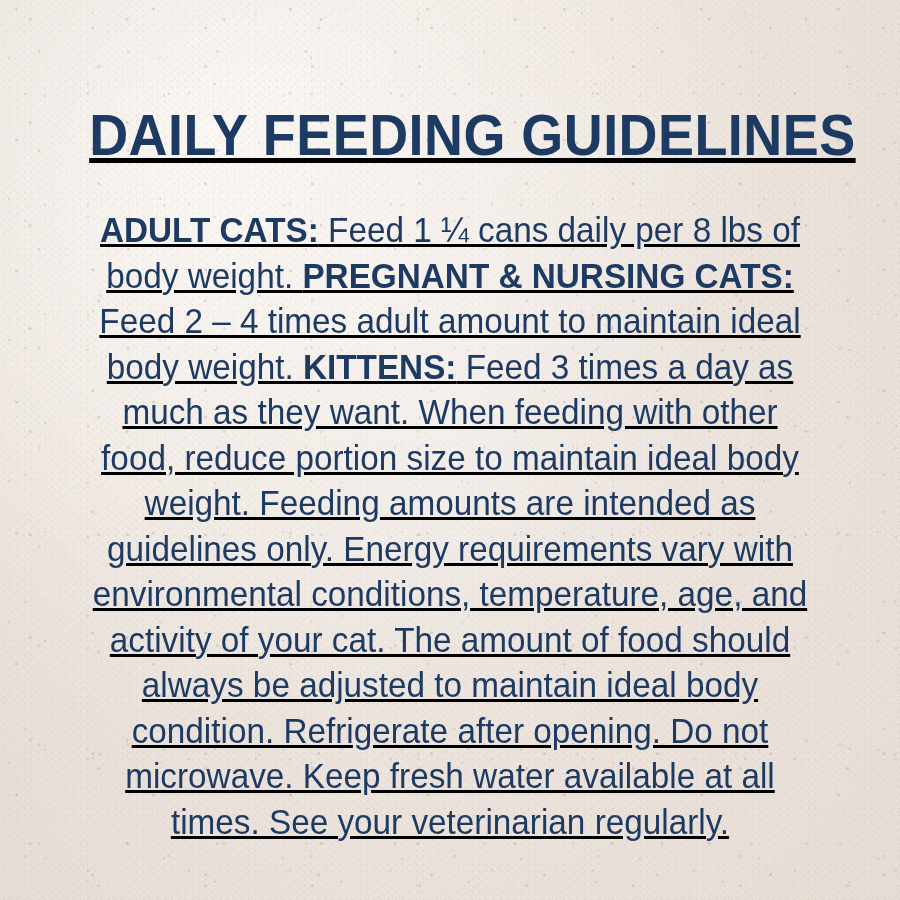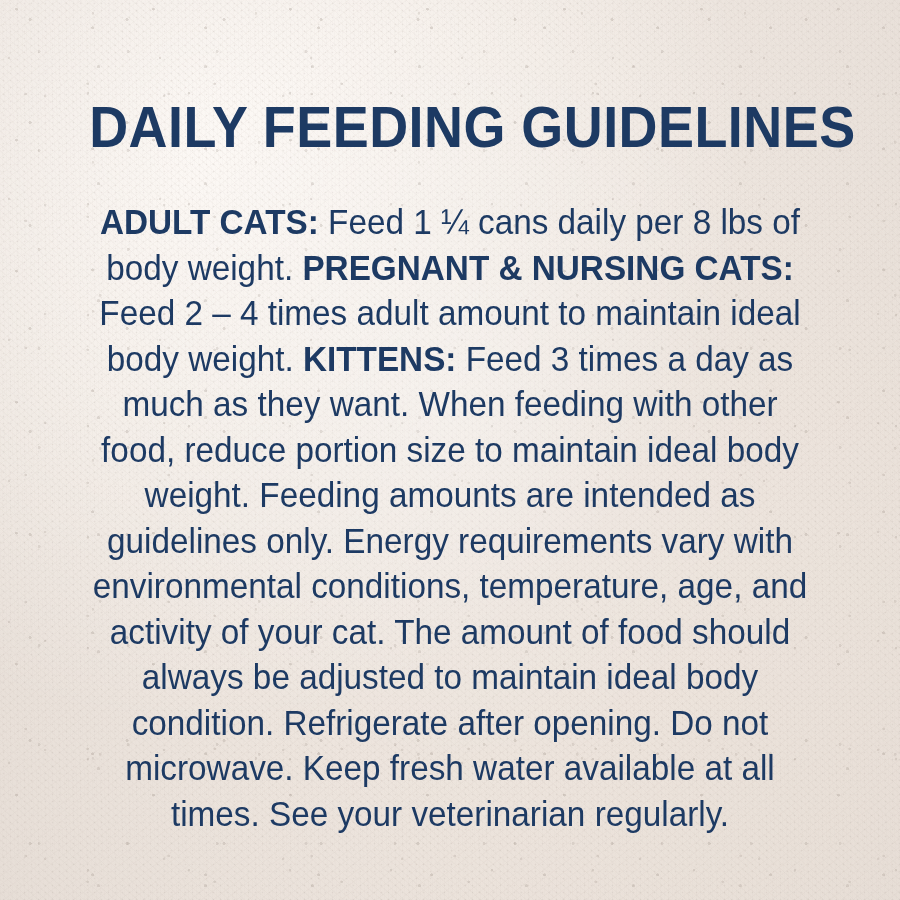--- a/index.html
+++ b/index.html
@@ -71,24 +71,25 @@
     background: radial-gradient(ellipse at 50% 45%, rgba(255,255,255,0.30) 0%, rgba(255,255,255,0) 52%, rgba(205,194,185,0.22) 100%);
   }
 
   
   #content {
     position: relative;
     z-index: 5;
     width: 900px;
     height: 900px;
     box-sizing: border-box;
-    padding: 0 62px;
+    padding: 8px 62px;
     display: flex;
     flex-direction: column;
     align-items: center;
+    text-decoration: underline;
   }
 
   #title {
     margin: 0;
     padding: 0;
     color: #1d3a63;
     font-family: "Liberation Sans Narrow", "Liberation Sans", sans-serif;
     font-size: 58px;
     font-weight: 700;
     line-height: 1;

